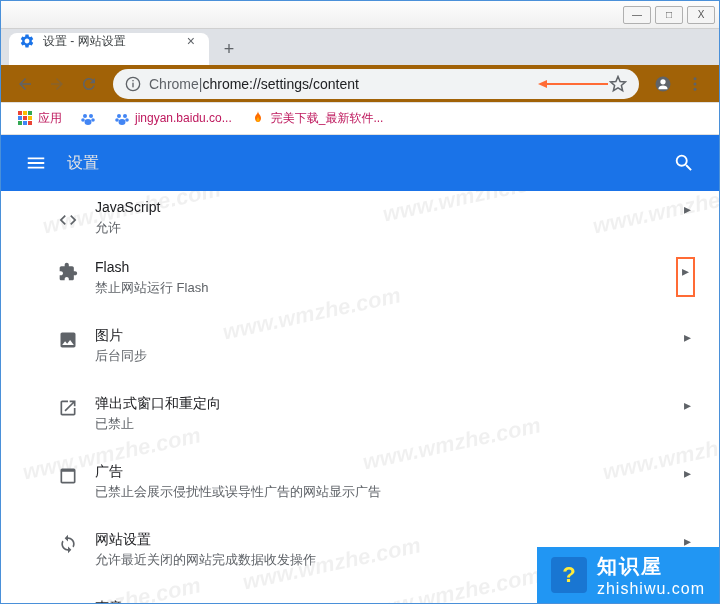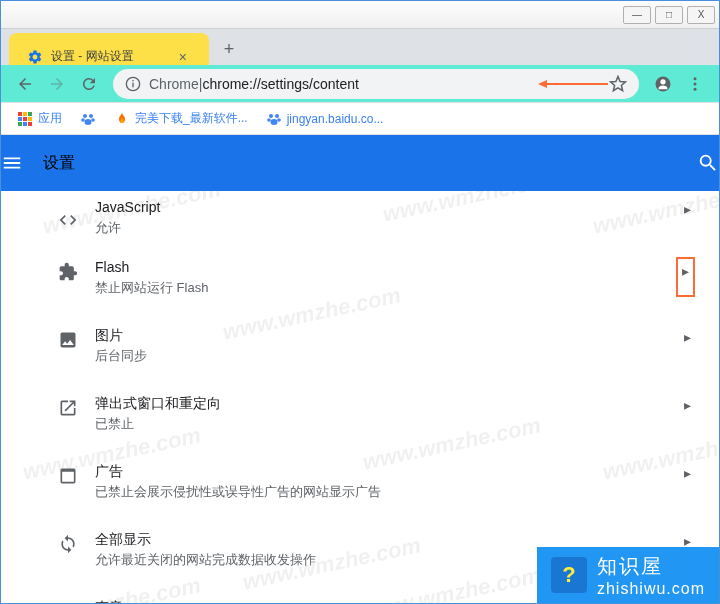--- a/index.html
+++ b/index.html
@@ -1,58 +1,58 @@
 <!DOCTYPE html>
 <html><head>
 <meta charset="utf-8">
 <style>
 *{box-sizing:border-box;margin:0;padding:0;font-family:"Microsoft YaHei",Arial,sans-serif}
 body{width:720px;height:604px;overflow:hidden;background:#fff;position:relative}
 .window{width:720px;height:604px;border:1px solid #4a90d9;background:#fff;position:relative}
 .titlebar{height:28px;background:linear-gradient(#fdfdfd,#f0f0f0);border-bottom:1px solid #d0d0d0;display:flex;justify-content:flex-end;align-items:center;padding-right:4px}
 .tbtn{width:28px;height:18px;border:1px solid #b0b0b0;background:#f5f5f5;margin-left:4px;display:flex;align-items:center;justify-content:center;font-size:10px;color:#555;cursor:pointer;border-radius:2px}
 .tabstrip{height:36px;background:#dee1e6;display:flex;align-items:flex-end;padding-left:8px}
-.tab{height:32px;background:#fde047;border-radius:8px 8px 0 0;display:flex;align-items:flex-end;padding:0 18px;min-width:200px;max-width:220px;position:relative}
+.tab{height:32px;background:#ffffff;border-radius:8px 8px 0 0;display:flex;align-items:flex-start;padding:0 10px;min-width:200px;max-width:220px;position:relative}
 .tab .favicon{width:16px;height:16px;margin-right:8px;display:flex;align-items:center;justify-content:center}
 .tab .title{font-size:12px;color:#3c4043;flex:1;white-space:nowrap;overflow:hidden}
 .tab .close{font-size:14px;color:#5f6368;cursor:pointer;padding:0 4px}
 .newtab{width:28px;height:28px;border-radius:50%;display:flex;align-items:center;justify-content:center;color:#5f6368;font-size:18px;cursor:pointer;margin-left:6px;margin-bottom:2px}
-.toolbar{height:38px;background:#5eead4;display:flex;align-items:center;padding:0 10px;border-bottom:1px solid #e0e0e0;gap:4px}
+.toolbar{height:38px;background:#a16207;display:flex;align-items:center;padding:0 10px;border-bottom:1px solid #e0e0e0;gap:4px}
 .navbtn{width:28px;height:28px;border-radius:50%;display:flex;align-items:center;justify-content:center;color:#5f6368;cursor:pointer}
 .navbtn svg{width:18px;height:18px}
 .omnibox{flex:1;height:30px;background:#f1f3f4;border-radius:15px;display:flex;align-items:center;padding:0 12px;margin:0 6px;position:relative}
 .omnibox .secure{color:#5f6368;margin-right:8px;display:flex;align-items:center}
 .omnibox .urltext{font-size:14px;color:#5f6368;display:flex;align-items:center}
 .omnibox .urlscheme{color:#202124}
 .omnibox .star{margin-left:auto;color:#5f6368}
 .arrow-annot{position:absolute;left:420px;top:5px;pointer-events:none}
 .bookbar{height:32px;background:#fff;display:flex;align-items:center;padding:0 10px;border-bottom:1px solid #e0e0e0;gap:6px}
-.bk{display:flex;align-items:center;font-size:12px;color:#3b82f6;padding:4px 6px;cursor:pointer;gap:5px}
+.bk{display:flex;font-size:12px;color:#be185d;padding:4px 6px;cursor:pointer;gap:5px}
 .bk .ico{width:16px;height:16px;display:flex;align-items:center;justify-content:center}
-.bluebar{height:56px;background:#1a73e8;display:flex;align-items:center;padding:0 0;color:#000000}
+.bluebar{height:56px;background:#1a73e8;display:flex;align-items:center;padding:0 24px;color:#e5e5e5}
 .menu-icon{cursor:pointer;margin-right:20px}
 .bluebar .title{font-size:16px;flex:1}
 .search-icon{cursor:pointer}
 .content{height:calc(604px - 28px - 36px - 38px - 32px - 56px - 2px);overflow-y:auto;position:relative;background:#fff}
 .content::-webkit-scrollbar{width:16px}
 .content::-webkit-scrollbar-track{background:#f1f1f1}
 .content::-webkit-scrollbar-thumb{background:#c1c1c1;border-radius:2px}
 .row{display:flex;padding:14px 24px 14px 52px;position:relative;cursor:pointer}
 .row .ricon{position:absolute;left:56px;top:18px;width:22px;height:22px;color:#5f6368;display:flex;align-items:center;justify-content:center}
 .row .txt{margin-left:42px;flex:1}
 .row .label{font-size:14px;color:#202124;line-height:20px}
 .row .sub{font-size:13px;color:#5f6368;line-height:18px;margin-top:2px}
 .row .chev{color:#5f6368;font-size:14px;padding:4px}
 .highlight-box{border:2px solid #ff6b35;padding:2px 6px}
 .row.partial{padding-top:6px;padding-bottom:6px}
 .watermark{position:absolute;color:rgba(0,0,0,0.06);font-size:22px;font-style:italic;font-weight:bold;transform:rotate(-12deg);pointer-events:none;white-space:nowrap;font-family:Arial}
 .brand-badge{position:absolute;right:0;bottom:0;height:56px;background:#2196f3;display:flex;align-items:center;padding:0 14px;gap:10px}
 .brand-badge .bicon{width:36px;height:36px;background:#1976d2;border-radius:4px;display:flex;align-items:center;justify-content:center;color:#ffeb3b;font-size:22px;font-weight:bold}
 .brand-badge .btxt{color:#fff}
-.brand-badge .bbig{font-size:20px;font-weight:normal;letter-spacing:2px}
+.brand-badge .bbig{font-size:20px;font-weight:bold;letter-spacing:2px}
 .brand-badge .bsmall{font-size:16px;letter-spacing:1px}
 svg{display:block}
 </style>
 </head>
 <body>
 
 <div class="window">
 
   <div class="titlebar">
     <div class="tbtn">—</div>
@@ -154,37 +154,37 @@
             <circle cx="11" cy="5" r="2" fill="#4285f4"></circle>
             <circle cx="3" cy="9" r="1.8" fill="#4285f4"></circle>
             <circle cx="13" cy="9" r="1.8" fill="#4285f4"></circle>
             <ellipse cx="8" cy="11" rx="3.5" ry="3" fill="#4285f4"></ellipse>
           </svg>
         </span>
     </div>
     <div class="bk">
       <span class="ico">
           <svg width="16" height="16" viewBox="0 0 16 16">
-            <path fill="#ff6d00" d="M8 1c0 3-3 4-3 7 0 2 1 4 3 4s3-2 3-4c0-3-3-4-3-7z"></path>
-            <path fill="#ffab00" d="M8 6c0 2-1.5 2.5-1.5 4 0 1 .5 2 1.5 2s1.5-1 1.5-2c0-1.5-1.5-2-1.5-4z"></path>
-          </svg>
-        </span>
-      <span>完美下载_最新软件...</span>
-    </div>
-    <div class="bk">
-      <span class="ico">
-          <svg width="16" height="16" viewBox="0 0 16 16">
             <circle cx="5" cy="5" r="2" fill="#4285f4"></circle>
             <circle cx="11" cy="5" r="2" fill="#4285f4"></circle>
             <circle cx="3" cy="9" r="1.8" fill="#4285f4"></circle>
             <circle cx="13" cy="9" r="1.8" fill="#4285f4"></circle>
             <ellipse cx="8" cy="11" rx="3.5" ry="3" fill="#4285f4"></ellipse>
           </svg>
         </span>
       <span>jingyan.baidu.co...</span>
+    </div>
+    <div class="bk">
+      <span class="ico">
+          <svg width="16" height="16" viewBox="0 0 16 16">
+            <path fill="#ff6d00" d="M8 1c0 3-3 4-3 7 0 2 1 4 3 4s3-2 3-4c0-3-3-4-3-7z"></path>
+            <path fill="#ffab00" d="M8 6c0 2-1.5 2.5-1.5 4 0 1 .5 2 1.5 2s1.5-1 1.5-2c0-1.5-1.5-2-1.5-4z"></path>
+          </svg>
+        </span>
+      <span>完美下载_最新软件...</span>
     </div>
   </div>
 
   <div class="bluebar">
     <span class="menu-icon">
         <svg width="22" height="22" viewBox="0 0 24 24">
           <path fill="#fff" d="M3 18h18v-2H3v2zm0-5h18v-2H3v2zm0-7v2h18V6H3z"></path>
         </svg>
       </span>
     <span class="title">设置</span>
@@ -267,21 +267,21 @@
         </div>
         <span class="chev">▸</span>
       </div>
       <div class="row">
         <span class="ricon">
           <svg width="20" height="20" viewBox="0 0 24 24">
             <path fill="#5f6368" d="M12 4V1L8 5l4 4V6c3.31 0 6 2.69 6 6 0 1.01-.25 1.97-.7 2.8l1.46 1.46A7.93 7.93 0 0 0 20 12c0-4.42-3.58-8-8-8zm0 14c-3.31 0-6-2.69-6-6 0-1.01.25-1.97.7-2.8L5.24 7.74A7.93 7.93 0 0 0 4 12c0 4.42 3.58 8 8 8v3l4-4-4-4v3z"></path>
           </svg>
         </span>
         <div class="txt">
-          <div class="label">全部显示</div>
+          <div class="label">网站设置</div>
           <div class="sub">允许最近关闭的网站完成数据收发操作</div>
         </div>
         <span class="chev">▸</span>
       </div>
       <div class="row">
         <span class="ricon">
           <svg width="20" height="20" viewBox="0 0 24 24">
             <path fill="#5f6368" d="M3 9v6h4l5 5V4L7 9H3zm13.5 3c0-1.77-1.02-3.29-2.5-4.03v8.05c1.48-.73 2.5-2.25 2.5-4.02zM14 3.23v2.06c2.89.86 5 3.54 5 6.71s-2.11 5.85-5 6.71v2.06c4.01-.91 7-4.49 7-8.77s-2.99-7.86-7-8.77z"></path>
           </svg>
         </span>

